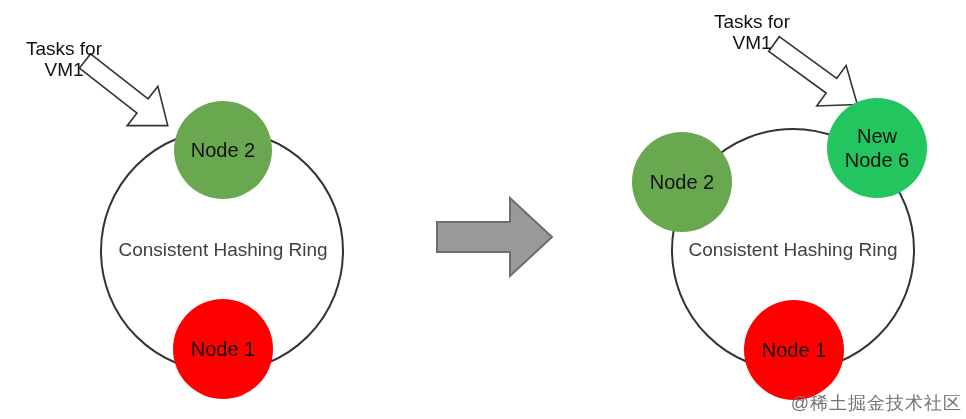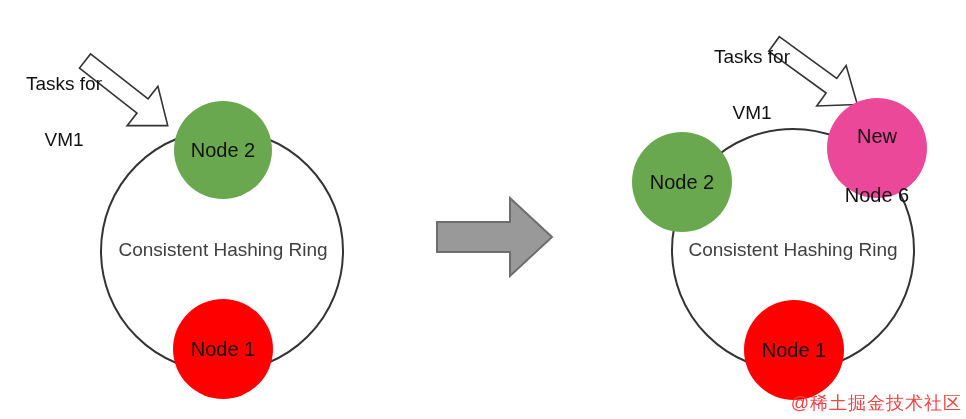--- a/index.html
+++ b/index.html
@@ -43,21 +43,21 @@
     font-size: 20px;
     color: #111111;
     line-height: 24px;
     z-index: 2;
   }
   .node-l2 { left: 174px; top: 101px; width: 98px;  height: 98px; }
   .node-l1 { left: 173px; top: 299px; width: 100px; height: 100px; }
   .node-r2 { left: 632px; top: 132px; width: 100px; height: 100px; }
   .node-r3 { left: 827px; top:  98px; width: 100px; height: 100px; }
   .node-r1 { left: 744px; top: 300px; width: 100px; height: 100px; }
-  .node-line { display: block; margin-top: 35px; }
+  .node-line { display: block; }
   .tasks-label {
     position: absolute;
     width: 104px;
     text-align: center;
     font-size: 19px;
     line-height: 21px;
     color: #111111;
     z-index: 3;
   }
   .tasks-label-left  { left: 12px;  top: 38px; }
@@ -115,28 +115,28 @@
 
   <div class="tasks-label tasks-label-right">
     <span class="node-line">Tasks for</span>
     <span class="node-line">VM1</span>
   </div>
 
   <div class="node node-r2" style="background-color: rgb(106, 168, 79);">
     <span>Node 2</span>
   </div>
 
-  <div class="node node-r3" style="background-color: #ec4899;">
+  <div class="node node-r3" style="background-color: #22c55e;">
     <span>
       <span class="node-line">New</span>
       <span class="node-line">Node 6</span>
     </span>
   </div>
 
   <div class="node node-r1" style="background-color: rgb(255, 0, 0);">
     <span>Node 1</span>
   </div>
 
   <div class="ring-label ring-label-right">Consistent Hashing Ring</div>
 
-  <div class="watermark" style="color: #ef4444;">@稀土掘金技术社区</div>
+  <div class="watermark" style="color: #737373;">@稀土掘金技术社区</div>
 
 </div>
 
 </body></html>

